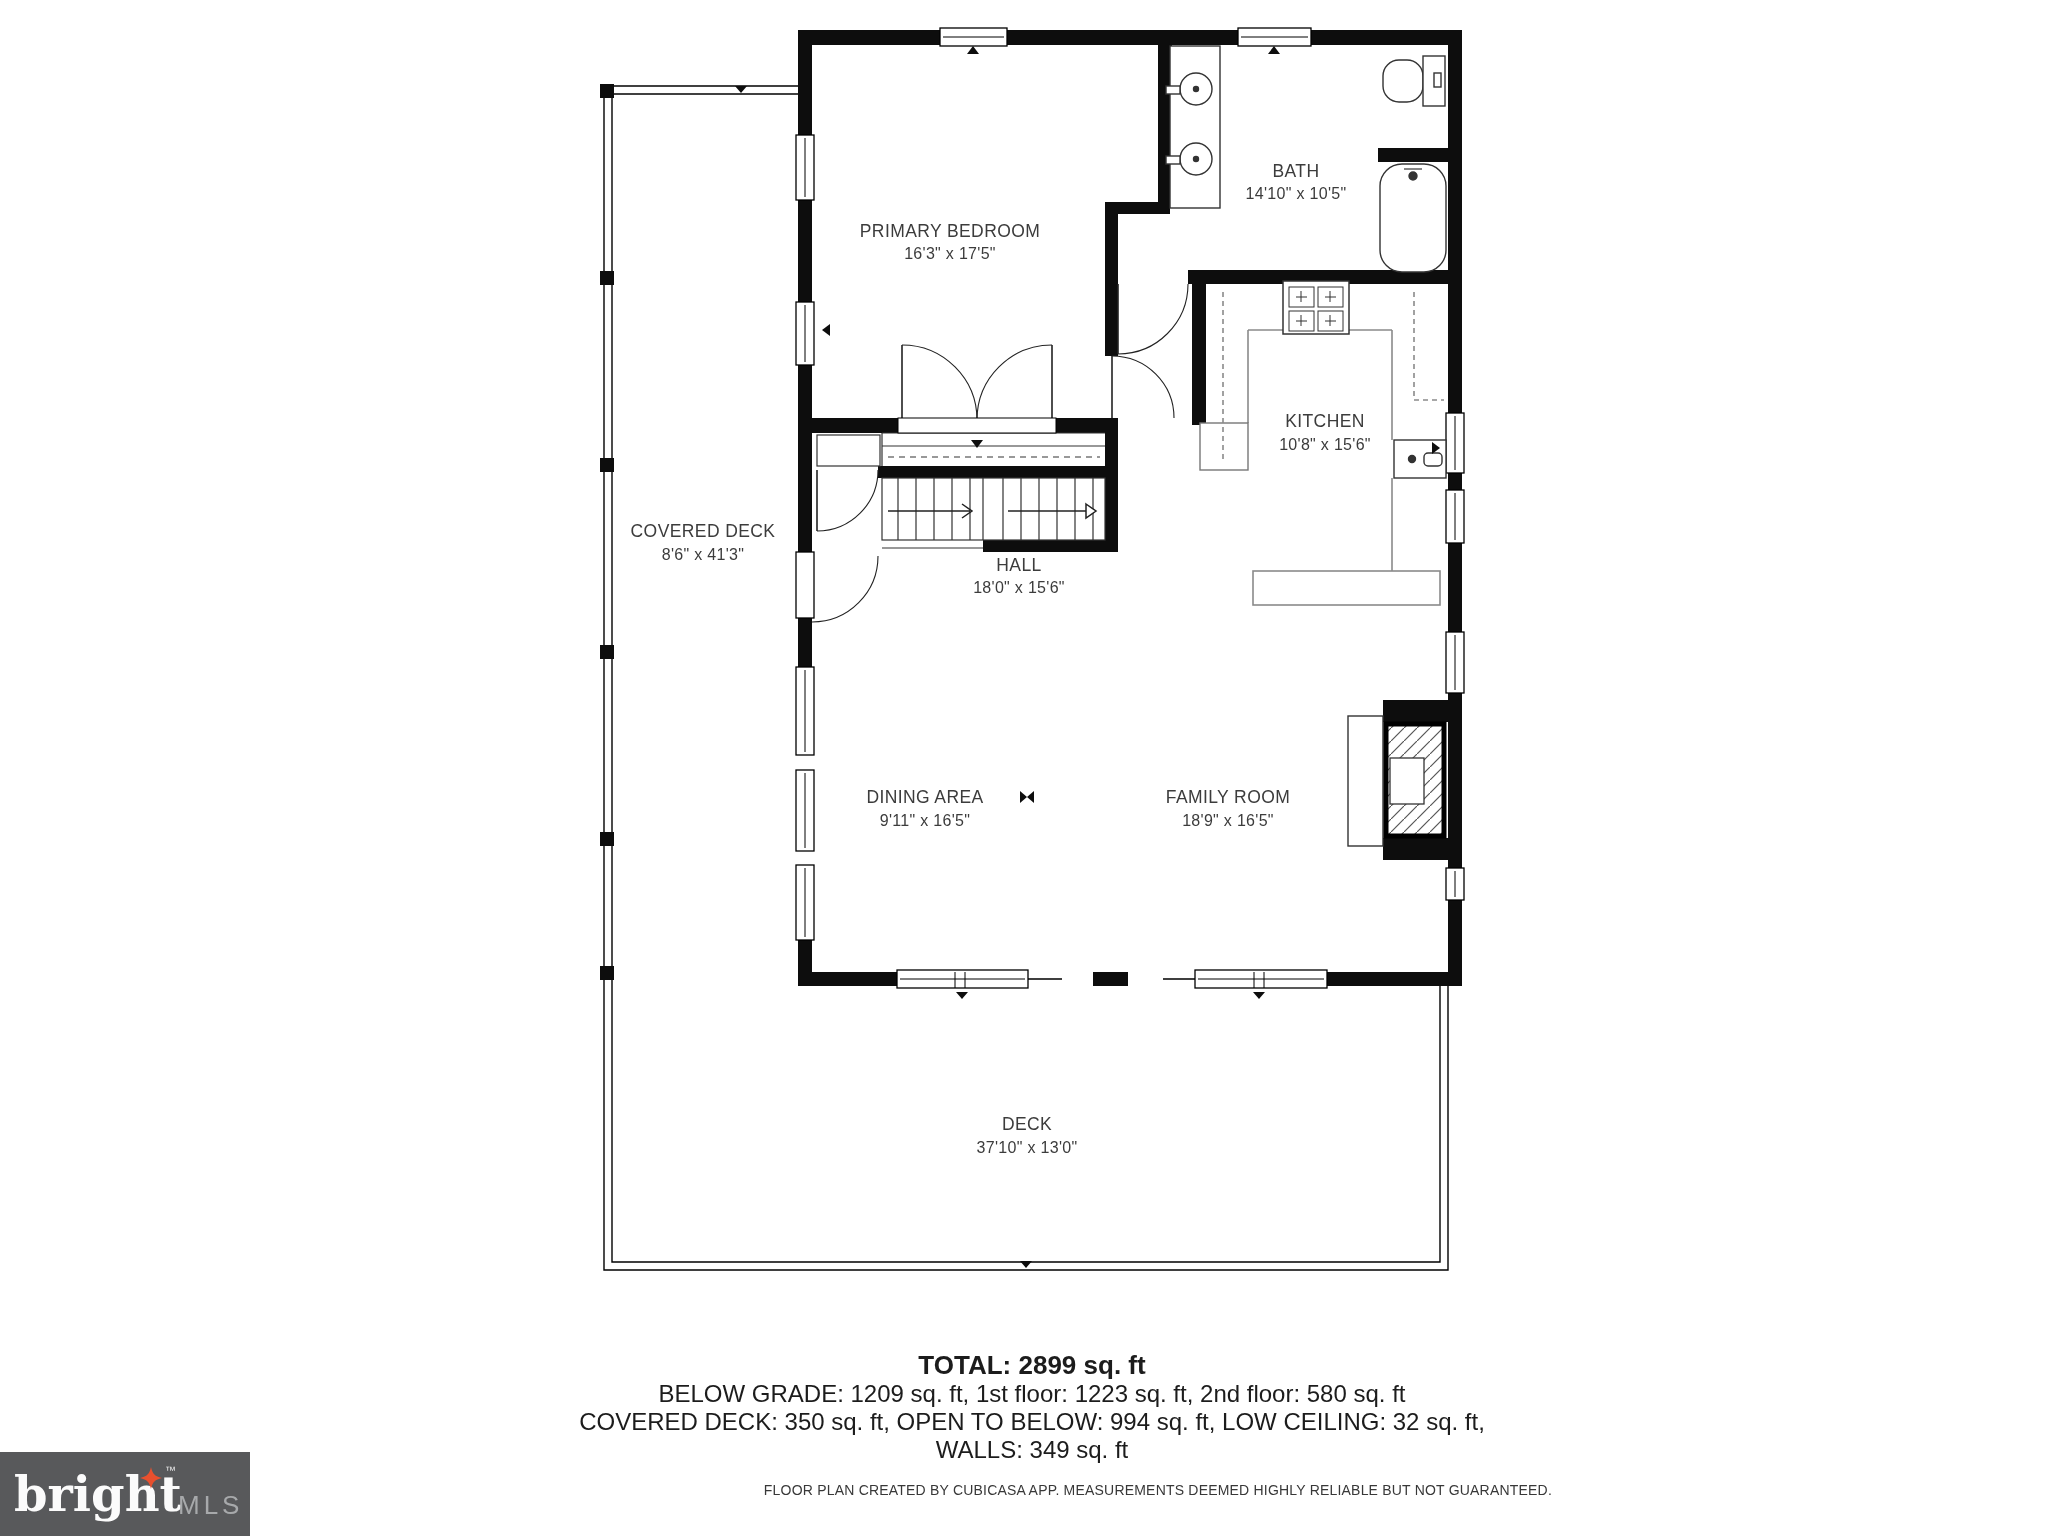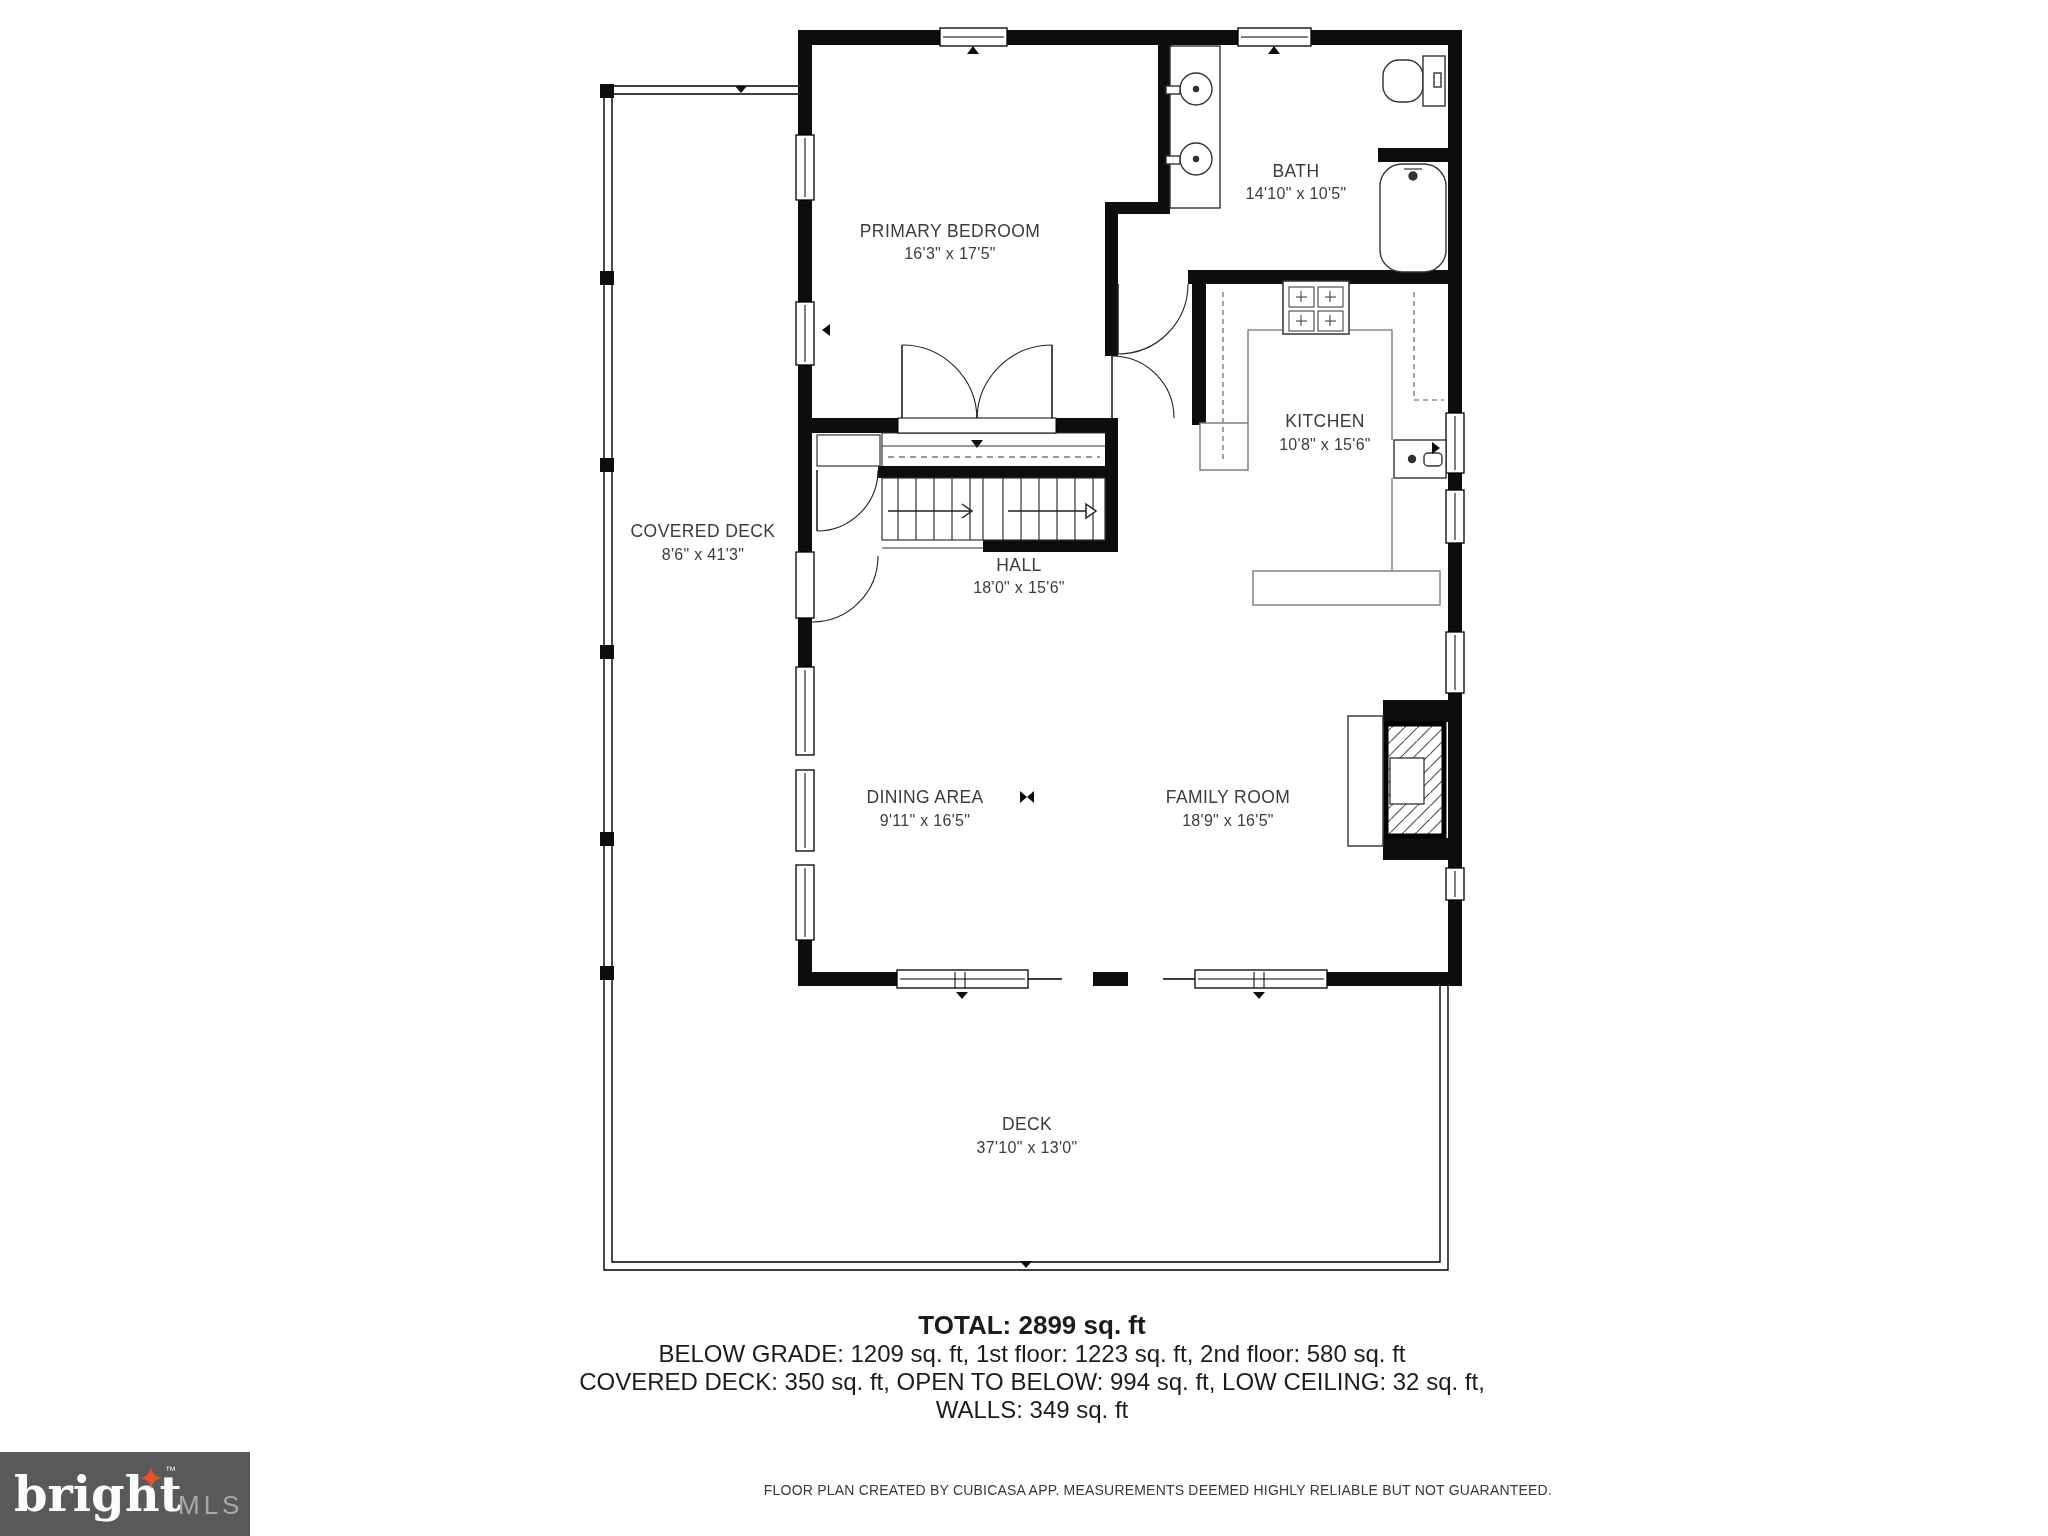--- a/index.html
+++ b/index.html
@@ -4,21 +4,21 @@
 <style>
   html,body{margin:0;padding:0;background:#fff;}
   .page{position:relative;width:2048px;height:1536px;background:#ffffff;
         font-family:"Liberation Sans",sans-serif;overflow:hidden;}
   .plan-svg{position:absolute;left:0;top:0;}
   .room-name{font-family:"Liberation Sans",sans-serif;font-size:17.5px;letter-spacing:.4px;
              fill:#3c3c3c;text-anchor:middle;}
   .room-dims{font-family:"Liberation Sans",sans-serif;font-size:16px;letter-spacing:.3px;
              fill:#3c3c3c;text-anchor:middle;}
   .summary{position:absolute;left:512px;top:1310px;width:1040px;text-align:center;color:#1c1c1c;}
-  .summary-total{font-size:26px;font-weight:bold;line-height:30px;}
+  .summary-total{font-size:26px;font-weight:bold;line-height:30px;margin-top:40px;}
   .summary-line{font-size:24px;line-height:28px;}
   .disclaimer{position:absolute;left:512px;top:1482px;width:1040px;text-align:right;
               font-size:14px;color:#383838;letter-spacing:.2px;}
   .logo{position:absolute;left:0;top:1452px;width:250px;height:84px;background:#58595b;}
   .logo-brand{position:absolute;left:14px;top:14px;font-family:"DejaVu Serif",serif;
               font-size:48px;font-weight:700;color:#fbfbfb;line-height:56px;}
   .logo-tm{position:absolute;left:165px;top:12px;font-size:11px;color:#eeeeee;}
   .logo-mls{position:absolute;left:178px;top:38px;font-size:26px;letter-spacing:4px;
             color:#a7a9ab;font-weight:400;}
   .logo-star{position:absolute;left:140px;top:15px;}

